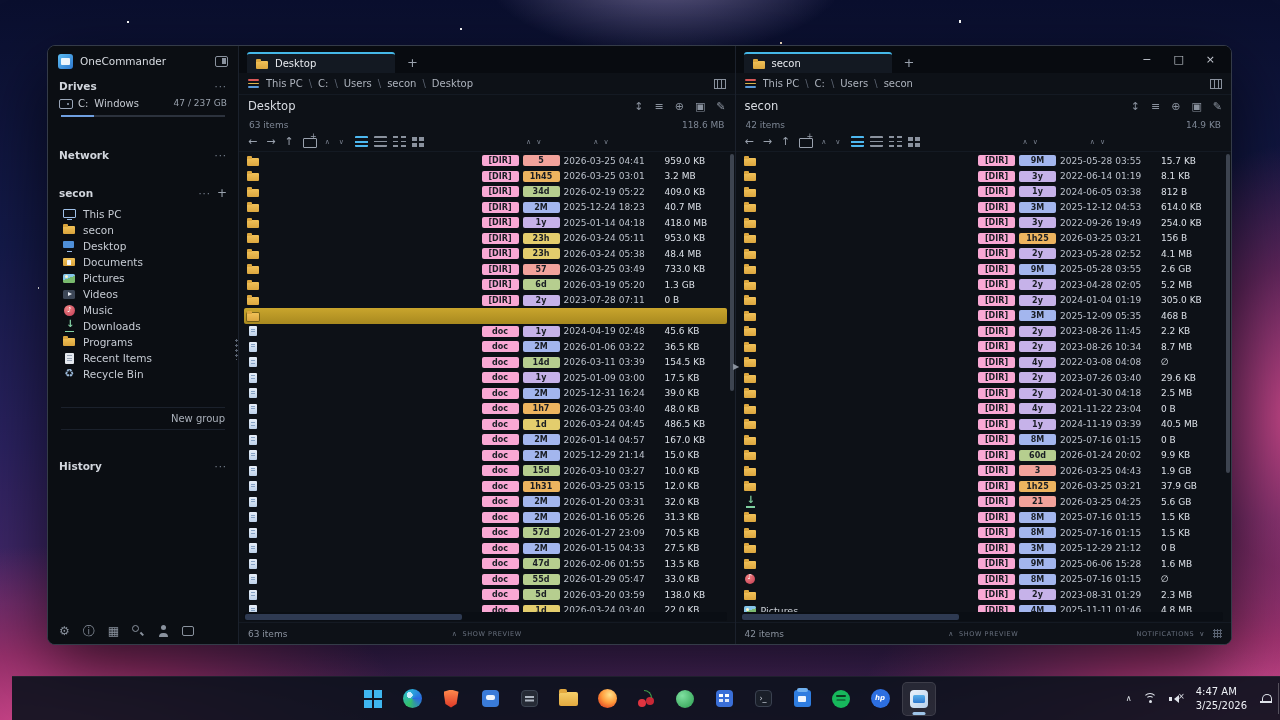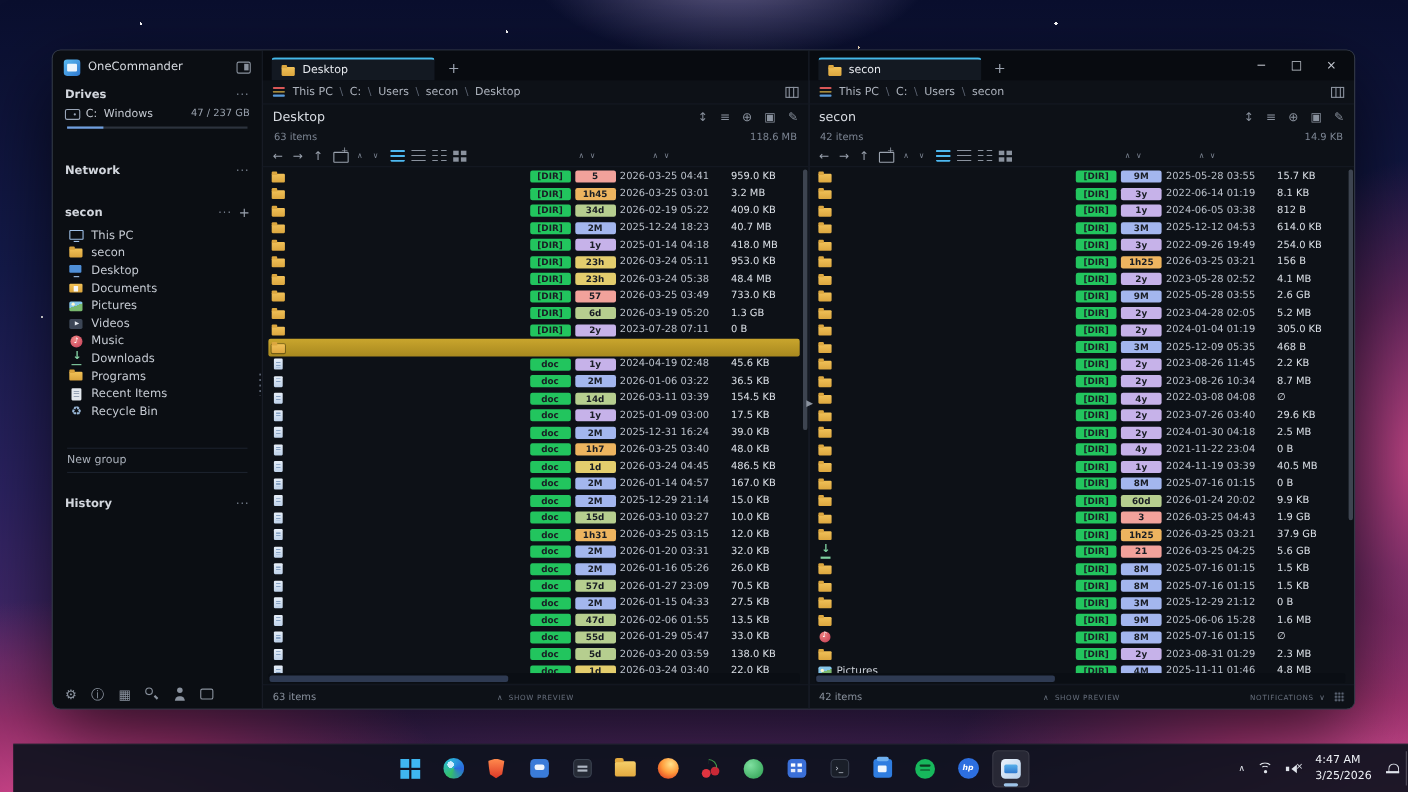--- a/index.html
+++ b/index.html
@@ -42,21 +42,21 @@
   .sb-section .dots{margin-left:auto;color:#7d8694;font-weight:400;font-size:10px;letter-spacing:1px;cursor:pointer}
   .sb-section .plus{color:#9aa2ae;font-weight:400;font-size:12px;cursor:pointer}
   .drive-row{display:flex;align-items:center;gap:6px;padding:2px 11px;font-size:10px;color:#c5cad2;flex:none}
   .drive-usage{margin-left:auto;color:#98a0ac;font-size:9px}
   .drive-bar{height:2px;margin:4px 13px 2px;background:#2c323d;flex:none}
   .drive-bar i{display:block;height:100%;background:#6f9fe0}
   .sb-gap-lg{height:26px;flex:none}
   .sb-gap-md{height:18px;flex:none}
   .tree{padding:3px 0;flex:none}
   .tree-item{display:flex;align-items:center;gap:7px;height:16px;padding:0 10px 0 15px;font-size:10.5px;color:#c6cbd3;cursor:pointer}
-  .newgroup{margin:22px 13px 0;text-align:left;color:#aab0ba;font-size:10px;padding:5px 0;border-top:1px solid #1b212c;border-bottom:1px solid #1b212c;cursor:pointer;flex:none}
+  .newgroup{margin:22px 13px 8px;text-align:right;color:#aab0ba;font-size:10px;padding:5px 0;border-top:1px solid #1b212c;border-bottom:1px solid #1b212c;cursor:pointer;flex:none}
   .sb-footer{margin-top:auto;display:flex;align-items:center;gap:13px;padding:7px 11px;color:#8a929e;font-size:12px;flex:none}
   .sbf{cursor:pointer;line-height:1}
 
   
   .mi{width:13px;height:12px;position:relative;flex:none;font-size:10px;line-height:12px;text-align:center}
   .mi-pc::before{content:"";position:absolute;left:0;top:1px;width:11px;height:7px;border:1.5px solid #9fc0e8;border-radius:1px}
   .mi-pc::after{content:"";position:absolute;left:3.5px;bottom:0;width:5px;height:1.5px;background:#9fc0e8}
   .mi-drive::before{content:"";position:absolute;left:0;top:2px;width:12px;height:8px;border:1.5px solid #9aa6b8;border-radius:2px}
   .mi-drive::after{content:"";position:absolute;right:3px;top:6px;width:2px;height:2px;border-radius:50%;background:#9aa6b8}
   .mi-folder::before,.mi-documents::before,.mi-programs::before{content:"";position:absolute;left:0;top:2px;width:12px;height:8px;background:linear-gradient(#f2c257,#d9a33c);border-radius:1px}
@@ -117,21 +117,21 @@
   .vb-grid::before{content:"";position:absolute;left:0;top:1px;width:5px;height:4px;background:#8a929e;box-shadow:7px 0 0 #8a929e,0 6px 0 #8a929e,7px 6px 0 #8a929e}
   .colsorts{margin-left:auto;display:flex;gap:52px;margin-right:117px}
   .colsort{display:flex;gap:5px}
 
   
   .filelist{flex:1;overflow:hidden;position:relative;padding:1px 8px 0 5px}
   .frow{height:15.5px;display:flex;align-items:center;gap:4px;padding:0 2px 0 3px;font-size:9.5px;border-radius:2px;cursor:default}
   .frow.sel{background:linear-gradient(#c9a52d,#a8891f)}
   .fname{flex:1;min-width:0;color:#ced3da;white-space:nowrap;overflow:hidden}
   .pill{flex:none;width:37px;height:11px;line-height:11.5px;border-radius:2px;font-size:8px;font-weight:700;color:#191d24;text-align:center;background:#c6b2e9}
-  .pill.type{background:#22c55e}
+  .pill.type{background:#f9a8d4}
   .c-min{background:#f2a29b}.c-hour{background:#edb45f}.c-d1{background:#e3cd6d}
   .c-day{background:#b6ce8f}.c-mon{background:#a3b6ee}.c-yr{background:#c6b2e9}
   .fdate{flex:none;width:97px;text-align:left;color:#bcc2cc;font-size:9px}
   .fsize{flex:none;width:60px;color:#dbe0e7;font-size:9px}
   .vscroll{position:absolute;right:1px;top:2px;bottom:2px;width:5px}
   .vscroll i{position:absolute;right:0;width:4px;border-radius:2px;background:#3d4450;display:block}
   .hscroll{height:9px;flex:none;margin:0 8px 1px 5px;background:#0a0e14;border-radius:2px;position:relative}
   .hscroll i{position:absolute;left:1px;top:1.5px;height:6px;width:45%;border-radius:2px;background:#2e3a52}
 
   
@@ -579,21 +579,21 @@
             <span class="pill age c-mon">2M</span>
             <span class="fdate">2026-01-20 03:31</span>
             <span class="fsize">32.0 KB</span>
           </div>
           <div class="frow">
             <span class="fi fi-doc"></span>
             <span class="fname"></span>
             <span class="pill type">doc</span>
             <span class="pill age c-mon">2M</span>
             <span class="fdate">2026-01-16 05:26</span>
-            <span class="fsize">26.0 KB</span>
+            <span class="fsize">31.3 KB</span>
           </div>
           <div class="frow">
             <span class="fi fi-doc"></span>
             <span class="fname"></span>
             <span class="pill type">doc</span>
             <span class="pill age c-day">57d</span>
             <span class="fdate">2026-01-27 23:09</span>
             <span class="fsize">70.5 KB</span>
           </div>
           <div class="frow">

